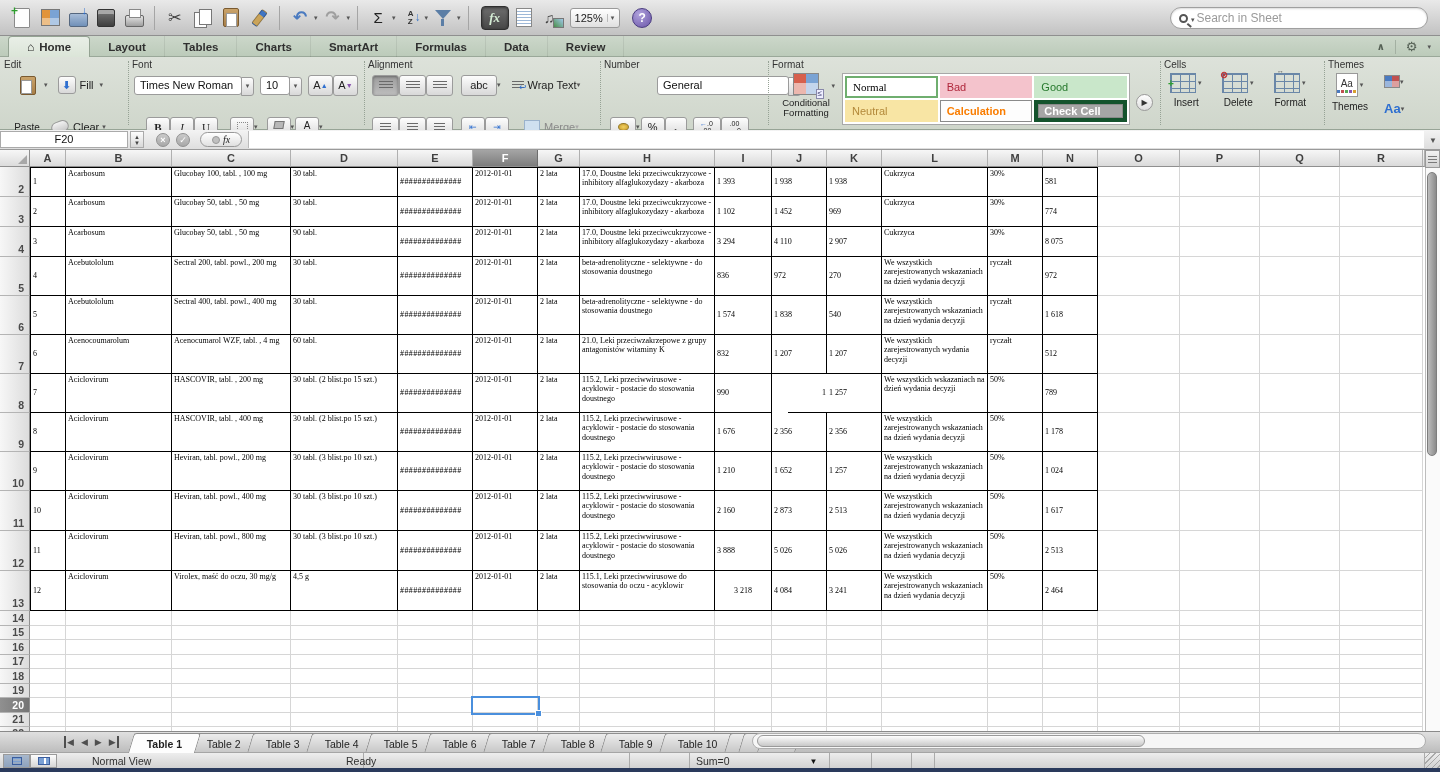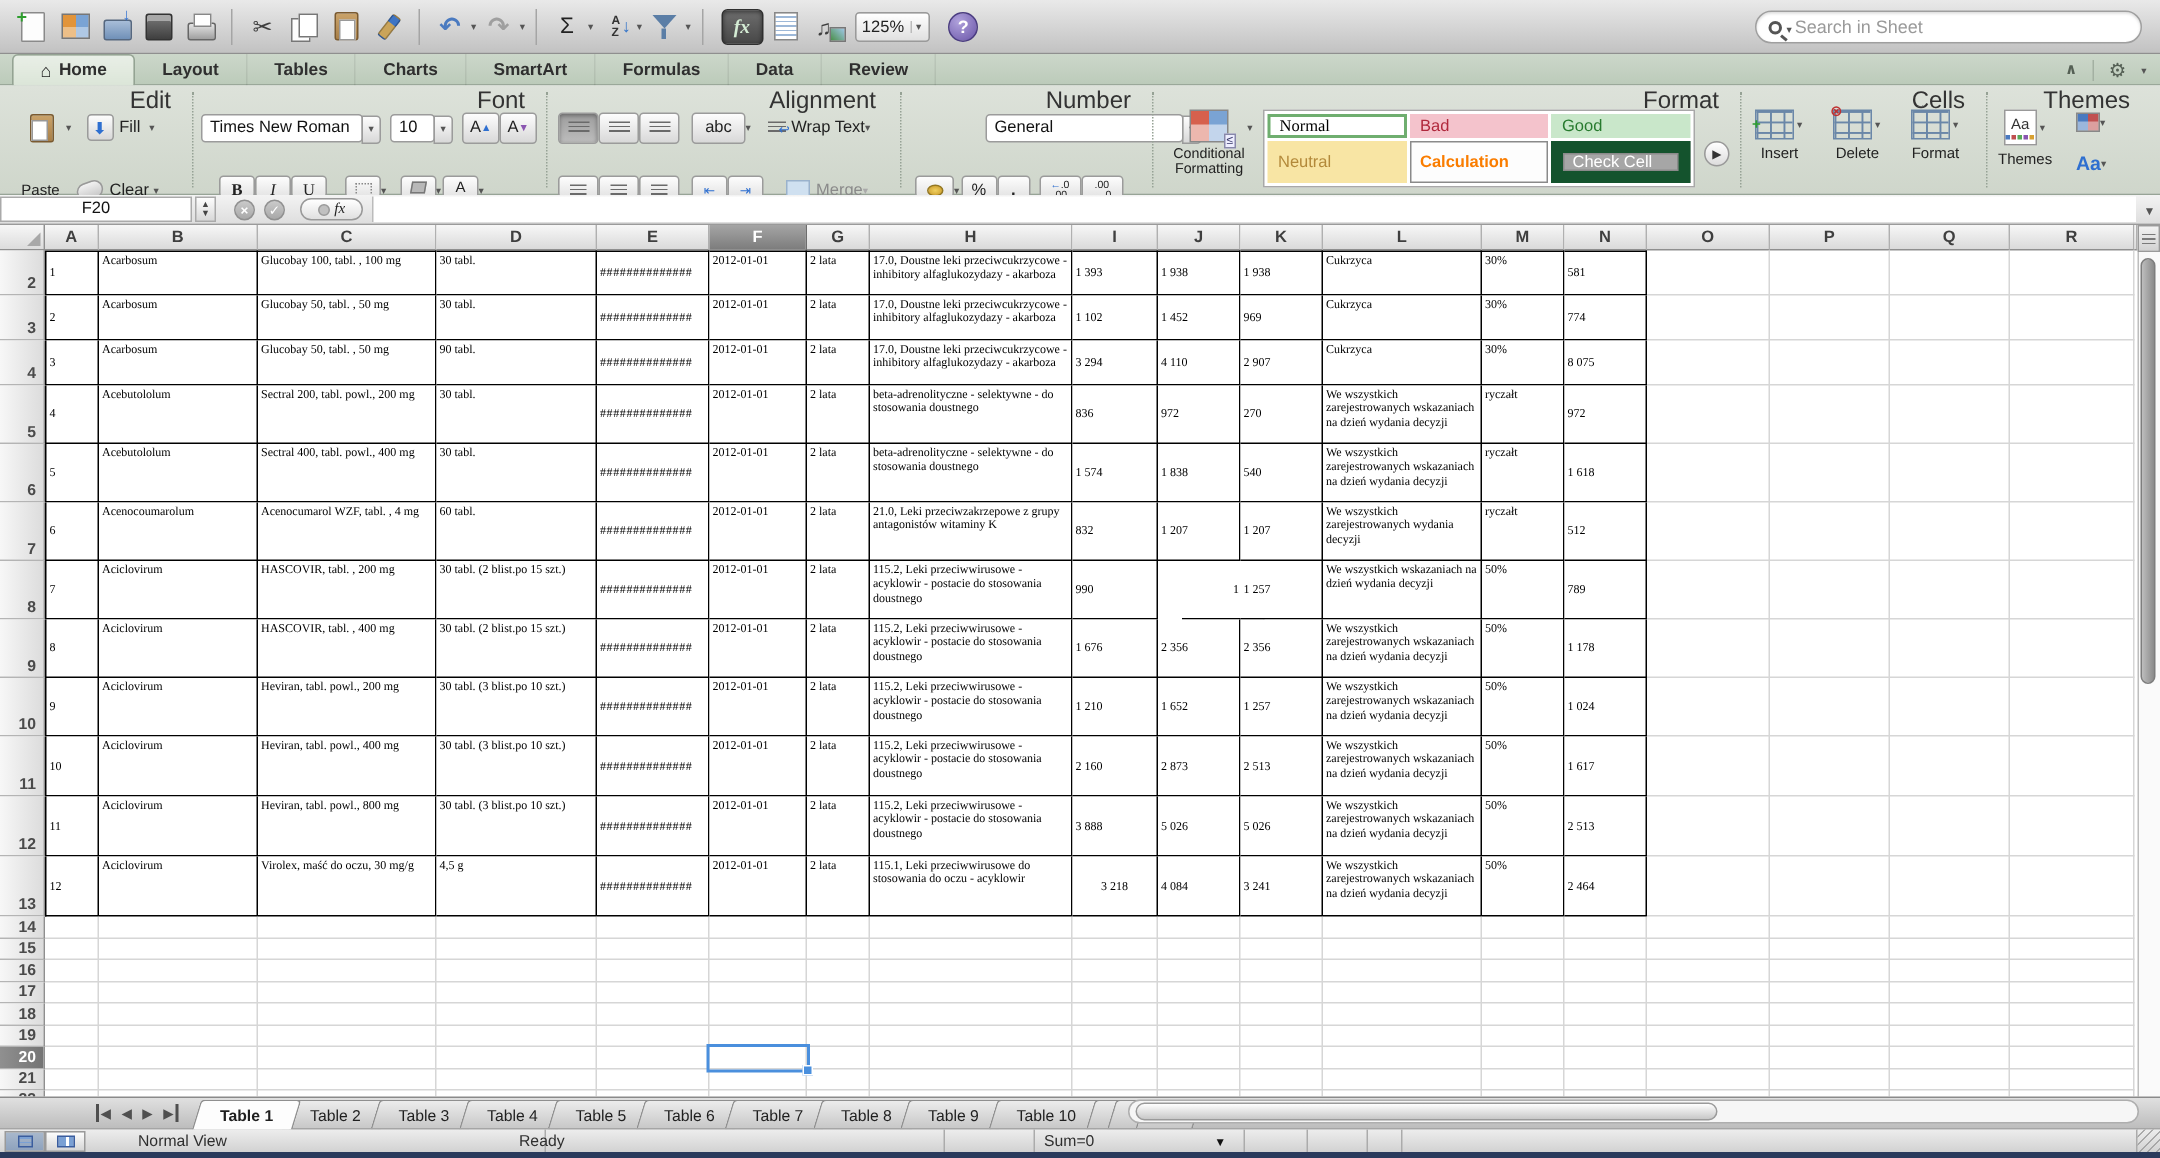--- a/index.html
+++ b/index.html
@@ -62,21 +62,21 @@
   .rtab.active { background:linear-gradient(#e9efe7,#dbe5d8); border:1px solid #94a393; border-bottom:none; border-radius:4px 4px 0 0; }
   .tab-right { position:absolute; right:8px; top:0; height:21px; display:flex; align-items:center; gap:10px; color:#556055; }
   .tab-right .chev { font-size:10px; font-weight:bold; }
   .tab-right .gear { font-size:13px; }
   .tab-right .sep { width:1px; height:14px; background:#a3b0a2; }
 
   
   .ribbon { position:absolute; left:0; top:57px; width:1440px; height:73px;
     background:linear-gradient(#dde2da,#cfd6cb); border-bottom:1px solid #97a496; }
   .rgroup { position:absolute; top:0; height:73px; }
-  .glabel { position:absolute; top:2px; left:0; right:12px; text-align:right; font-size:16px; color:#333; }
+  .glabel { position:absolute; top:2px; left:0; right:12px; text-align:left; font-size:10px; color:#333; }
   .gdiv { position:absolute; top:4px; width:1px; height:64px; border-left:1px dotted #96a295; }
   .rrow { position:absolute; left:0; right:0; display:flex; align-items:center; }
   .r1 { top:16px; height:24px; } .r2 { top:58px; height:24px; }
   .btn { background:linear-gradient(#fdfdfd,#d8d8d8); border:1px solid #9b9b9b; border-radius:3px;
     display:inline-flex; align-items:center; justify-content:center; height:21px; min-width:22px; font-size:11px; color:#222; position:relative; flex:none; }
   .btn.on { background:linear-gradient(#9d9d9d,#bdbdbd); box-shadow:inset 0 1px 3px rgba(0,0,0,.35); }
   .combo { background:#fff; border:1px solid #9b9b9b; border-radius:3px; height:19px; display:flex; align-items:center; font-size:11px; color:#111; padding:0 5px; position:relative; flex:none; }
   .combo .dd { position:absolute; right:-14px; top:0; width:13px; height:19px; background:linear-gradient(#fdfdfd,#d8d8d8); border:1px solid #9b9b9b; border-radius:0 3px 3px 0; display:flex; align-items:center; justify-content:center; }
   .bigbtn { display:flex; flex-direction:column; align-items:center; font-size:9.5px; color:#222; line-height:10px; text-align:center; }
   .lines { width:14px; height:9px; background:repeating-linear-gradient(#6a6a6a 0 1px,transparent 1px 3px); }
@@ -84,21 +84,21 @@
   .tblico { width:26px; height:20px; background:linear-gradient(#cfdcee,#a9c1dd); border:1px solid #6a87a8; position:relative;
     background-image:linear-gradient(#6a87a8 1px,transparent 1px),linear-gradient(90deg,#6a87a8 1px,transparent 1px); background-size:9px 7px; }
   .badge { position:absolute; font-size:10px; font-weight:bold; line-height:10px; }
   .stylebox { position:absolute; left:70px; top:16px; width:288px; height:52px; background:#fff; border:1px solid #a8a8a8; padding:2px; display:grid; grid-template-columns:1fr 1fr 1fr; grid-template-rows:1fr 1fr; gap:2px; }
   .sw { display:flex; align-items:center; padding-left:6px; font-size:11px; border:1px solid transparent; }
   .st-normal { background:#fff; border:2px solid #6fae6f; color:#000; font-family:"Liberation Serif",serif; }
   .st-bad { background:#f4c3cc; color:#b0283c; }
   .st-good { background:#c9e7ca; color:#277a2e; }
   .st-neutral { background:#f8e5a4; color:#b3893a; }
   .st-calc { background:#fdfdfd; color:#fa7d00; border:1px solid #8a8a8a; font-weight:bold; }
-  .st-check { background:#a6a6a6; color:#fff; border:8px solid #14532d; font-weight:normal; box-shadow:inset 0 0 0 1px #8a8a8a; }
+  .st-check { background:#a6a6a6; color:#fff; border:4px solid #14532d; font-weight:bold; box-shadow:inset 0 0 0 1px #8a8a8a; }
   .expand { position:absolute; left:364px; top:37px; width:17px; height:17px; border-radius:50%; background:linear-gradient(#fff,#ddd); border:1px solid #999; display:flex; align-items:center; justify-content:center; font-size:8px; color:#333; }
   .cellbtn { position:absolute; top:16px; display:flex; flex-direction:column; align-items:center; font-size:10px; color:#222; }
   .cellbtn .row { display:flex; align-items:center; gap:2px; }
   .cellbtn .lbl { margin-top:4px; }
   .cfico { width:26px; height:22px; position:relative;
     background:linear-gradient(90deg,#d6604d 50%,#7aa3d4 50%); box-shadow:inset 0 -11px 0 rgba(255,255,255,.55); border:1px solid #888; }
   .cfico::after { content:"≤"; position:absolute; right:-6px; bottom:-5px; background:#eef; border:1px solid #88a; font-size:8px; line-height:8px; padding:0 1px; color:#336; }
   .themeico { width:22px; height:24px; background:#fff; border:1px solid #999; display:flex; flex-direction:column; align-items:center; justify-content:center; font-size:10px; color:#333; }
   .themeico .dots { display:flex; gap:1px; margin-top:1px; }
   .themeico .dots i { width:3px; height:3px; }

